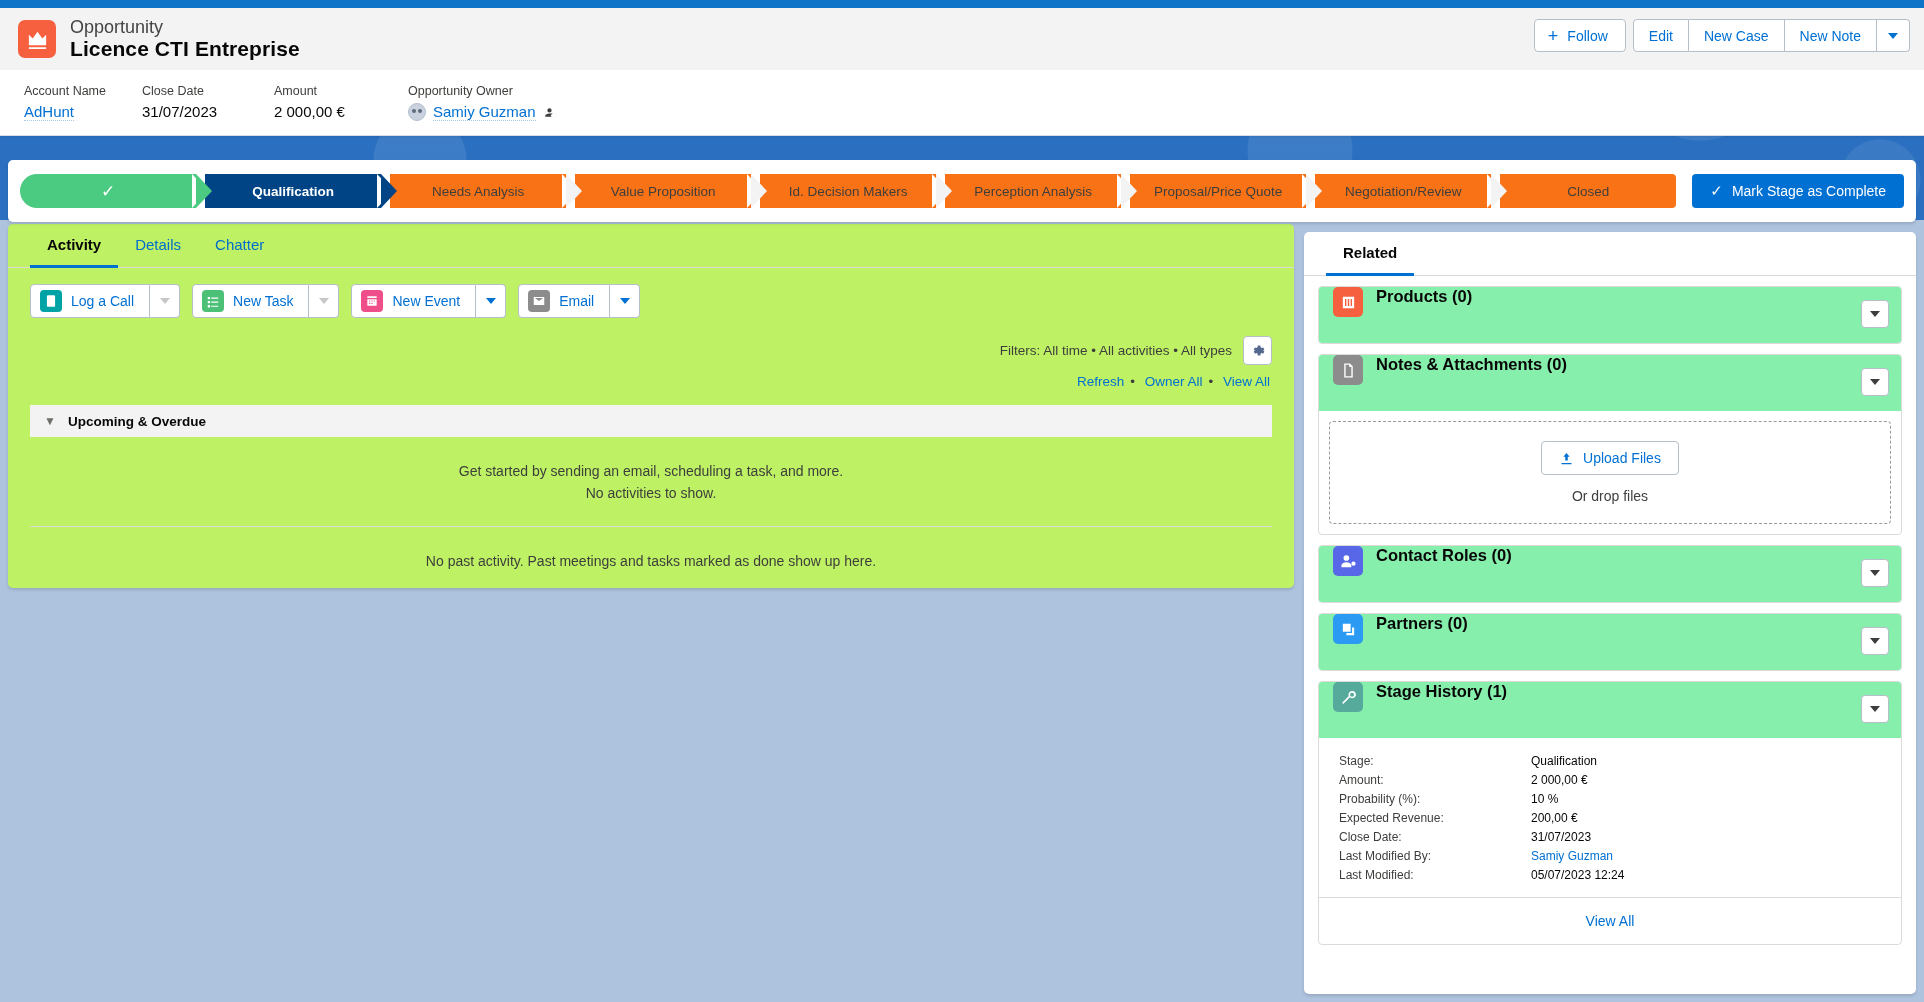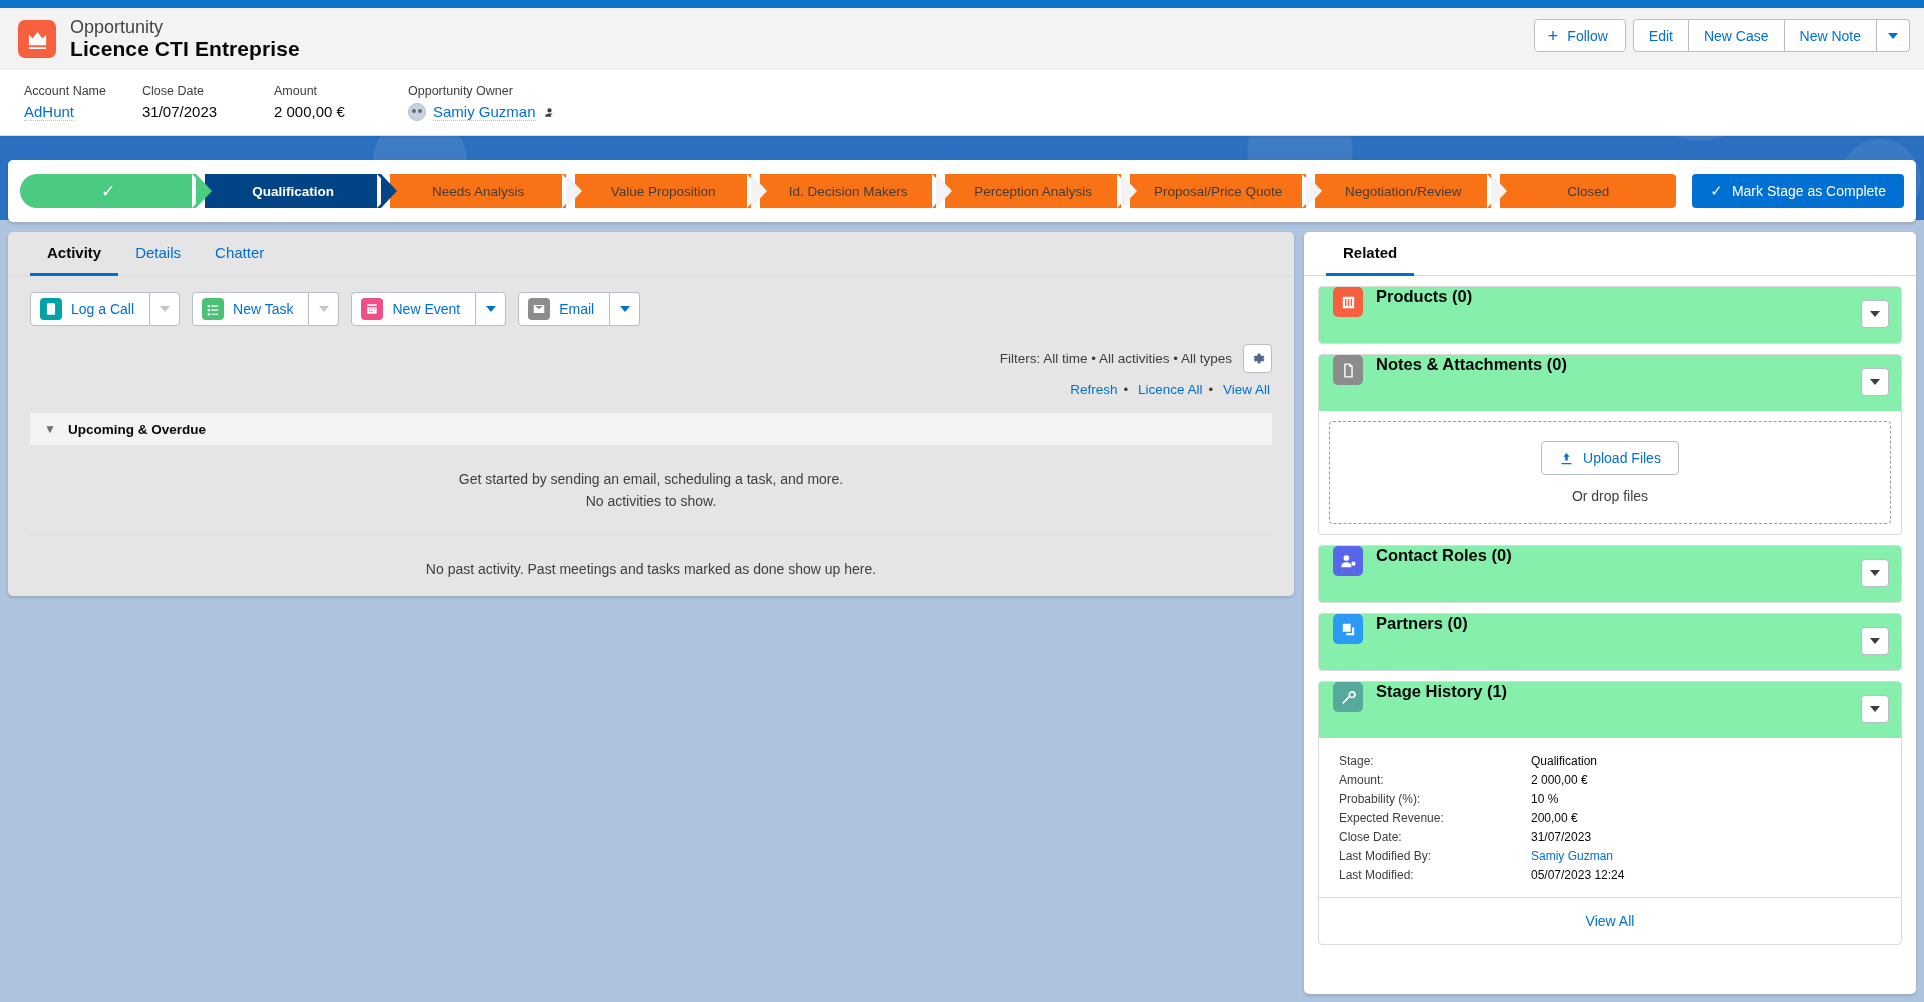--- a/index.html
+++ b/index.html
@@ -110,22 +110,22 @@
   .mark-complete {
     margin-left:16px; height:34px; background:#0070d2; color:#fff; border:none;
     border-radius:4px; padding:0 18px; font-size:14px; cursor:pointer;
     display:flex; align-items:center; font-family:"Liberation Sans", sans-serif;
     white-space:nowrap;
   }
   .mark-complete .chk { margin-right:9px; font-size:15px; }
 
   
   .main-card {
-    position:absolute; left:8px; top:232px; width:1286px; height:364px;
-    background:#e5e5e5; border-radius:5px; z-index:3;
+    position:absolute; left:8px; top:224px; width:1286px; height:364px;
+    background:#bef264; border-radius:5px; z-index:3;
     box-shadow:0 2px 3px rgba(0,0,0,.13);
     overflow:hidden;
   }
   .tabs { display:flex; padding:0 22px; border-bottom:1px solid #dddbda; height:44px; }
   .tab {
     font-size:15px; color:#006dcc; padding:12px 17px 0 17px; cursor:pointer; height:44px;
   }
   .tab.active { color:#080707; font-weight:bold; border-bottom:3px solid #0070d2; }
 
   .act-buttons { display:flex; padding:16px 22px 0 22px; }
@@ -356,21 +356,21 @@
     <div class="filters-line">
       <span class="filters-text">Filters: All time • All activities • All types</span>
       <span class="gear-btn">
         <svg viewBox="0 0 24 24">
             <path d="M12 8a4 4 0 100 8 4 4 0 000-8zm9 4l2-1.5-2-3.5-2.3.9a7.6 7.6 0 00-1.8-1L16.5 4h-4l-.4 2.9c-.6.2-1.2.6-1.8 1L8 7l-2 3.5L8 12l-2 1.5L8 17l2.3-.9c.6.4 1.2.8 1.8 1l.4 2.9h4l.4-2.9c.6-.2 1.2-.6 1.8-1L21 17l2-3.5L21 12z"></path>
           </svg>
       </span>
     </div>
     <div class="links-line">
       <a>Refresh</a><span class="dot">•</span>
-      <a>Licence All</a><span class="dot">•</span>
+      <a>Owner All</a><span class="dot">•</span>
       <a>View All</a>
     </div>
   </div>
 
   <div class="section-head">
     <span class="chev">▼</span>
     <span>Upcoming &amp; Overdue</span>
   </div>
 
   <div class="empty-1">

